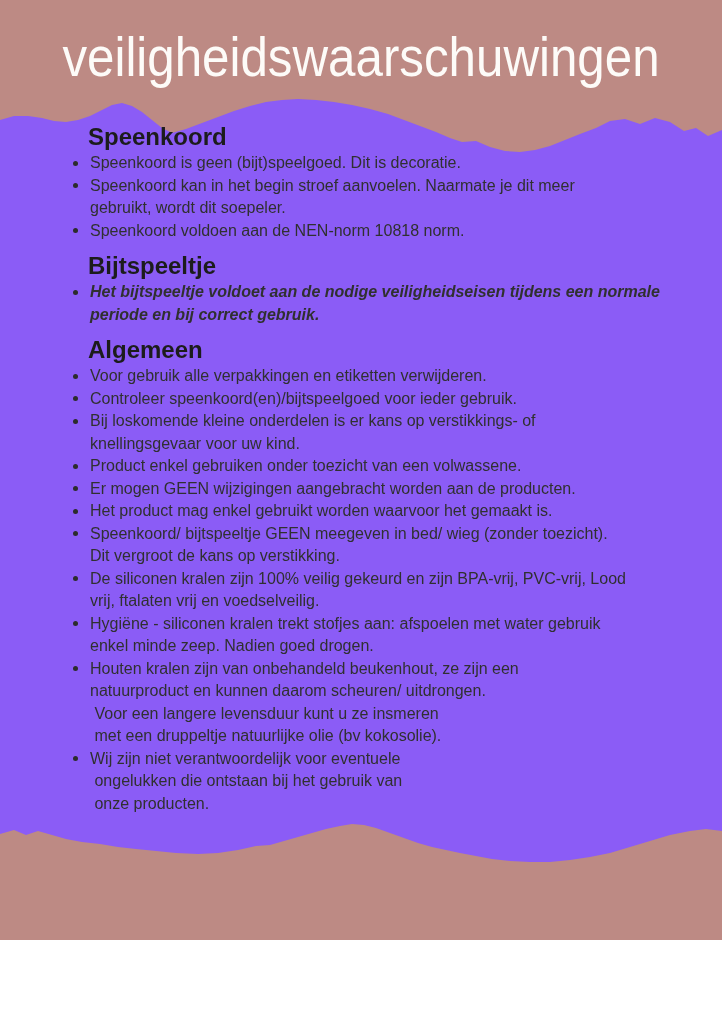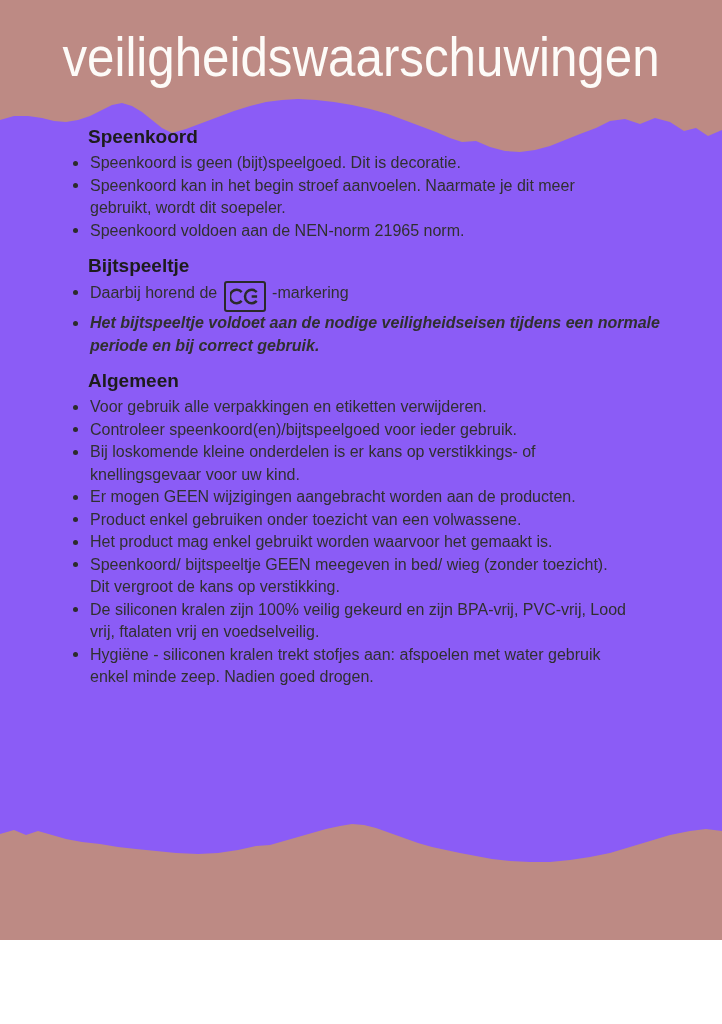--- a/index.html
+++ b/index.html
@@ -11,21 +11,21 @@
   
   .tear-top{ position:absolute; top:0; left:0; width:722px; height:160px; display:block; }
   .main-title{
     position:absolute; top:24px; left:0; width:722px; text-align:center;
     font-size:56px; font-weight:400; color:#fdfbf8; letter-spacing:0;
     transform:scaleX(.88); transform-origin:50% 50%; margin:0; white-space:nowrap;
   }
   
   .content{ position:absolute; top:124px; left:62px; width:648px; }
   .sec-heading{
-    font-size:19px; line-height:26px; font-weight:700; color:#1c1c1c;
+    font-size:24px; line-height:26px; font-weight:700; color:#1c1c1c;
     margin:0 0 2px 26px;
   }
   ul.bullets{ list-style:none; margin:0 0 11px 0; padding:0; }
   li.bullet{
     position:relative; padding-left:28px; font-size:16px; line-height:22.5px;
     white-space:pre-wrap; color:#303030;
   }
   li.bullet::before{
     content:""; position:absolute; left:11px; top:8.5px; width:5px; height:5px;
     border-radius:50%; background:#2c2c2c;
@@ -63,47 +63,49 @@
       122,103 112,105 102,110 90,116 78,120 66,122 54,121 42,118 28,116 14,116 0,120 Z"></path>
   </svg>
   <h1 class="main-title">veiligheidswaarschuwingen</h1>
 
   <div class="content">
       <div class="sec-heading">Speenkoord</div>
       <ul class="bullets">
         <li class="bullet"><span>Speenkoord is geen (bijt)speelgoed. Dit is decoratie.</span></li>
         <li class="bullet"><span>Speenkoord kan in het begin stroef aanvoelen. Naarmate je dit meer
 gebruikt, wordt dit soepeler.</span></li>
-        <li class="bullet"><span>Speenkoord voldoen aan de NEN-norm 21965 norm.</span></li>
+        <li class="bullet"><span>Speenkoord voldoen aan de NEN-norm 10818 norm.</span></li>
       </ul>
       <div class="sec-heading">Bijtspeeltje</div>
       <ul class="bullets">
-        <li class="bullet"><span>Daarbij horend de </span><span class="ce-box"><svg viewBox="0 0 36 20" width="30" height="17" aria-hidden="true">
-              <path d="M14,4.7 A8,8 0 1 0 14,15.3" fill="none" stroke="#2a2a2a" stroke-width="3"></path>
-              <path d="M32,4.7 A8,8 0 1 0 32,15.3" fill="none" stroke="#2a2a2a" stroke-width="3"></path>
-              <line x1="26" y1="10" x2="32.5" y2="10" stroke="#2a2a2a" stroke-width="3"></line>
-            </svg></span><span> -markering</span></li>
         <li class="bullet"><span class="i">Het bijtspeeltje voldoet aan de nodige veiligheidseisen tijdens een normale
 periode en bij correct gebruik.</span></li>
       </ul>
       <div class="sec-heading">Algemeen</div>
       <ul class="bullets">
         <li class="bullet"><span>Voor gebruik alle verpakkingen en etiketten verwijderen.</span></li>
         <li class="bullet"><span>Controleer speenkoord(en)/bijtspeelgoed voor ieder gebruik.</span></li>
         <li class="bullet"><span class="b">Bij loskomende kleine onderdelen is er kans op verstikkings- of
 knellingsgevaar voor uw kind.</span></li>
+        <li class="bullet"><span>Product </span><span class="b">enkel gebruiken onder toezicht van een volwassene</span><span>.</span></li>
         <li class="bullet"><span>Er mogen </span><span class="b">GEEN</span><span> wijzigingen aangebracht worden aan de producten.</span></li>
-        <li class="bullet"><span>Product </span><span class="b">enkel gebruiken onder toezicht van een volwassene</span><span>.</span></li>
         <li class="bullet"><span>Het product mag enkel gebruikt worden waarvoor het gemaakt is.</span></li>
         <li class="bullet"><span>Speenkoord/ bijtspeeltje </span><span class="b">GEEN</span><span> meegeven in bed/ wieg (zonder toezicht).
 Dit vergroot de kans op verstikking.</span></li>
         <li class="bullet"><span>De siliconen kralen zijn 100% veilig gekeurd en zijn BPA-vrij, PVC-vrij, Lood
 vrij, ftalaten vrij en voedselveilig.</span></li>
         <li class="bullet"><span>Hygiëne - siliconen kralen trekt stofjes aan: afspoelen met water gebruik
 enkel minde zeep. Nadien goed drogen.</span></li>
+        <li class="bullet"><span>Houten kralen zijn van onbehandeld beukenhout, ze zijn een
+natuurproduct en kunnen daarom scheuren/ uitdrongen.
+ Voor een langere levensduur kunt u ze insmeren
+ met een druppeltje natuurlijke olie (bv kokosolie).</span></li>
+        <li class="bullet"><span>Wij zijn niet verantwoordelijk voor eventuele
+ ongelukken die ontstaan bij het gebruik van
+ onze producten.</span></li>
       </ul>
     </div>
 
   <svg class="tear-bottom" viewBox="0 884 722 140" preserveAspectRatio="none">
     <path fill="var(--accent)" d="M0,1024 V918 L14,914 26,919 38,915 52,919 66,923 82,926
       100,928 118,931 136,933 156,935 176,937 198,938 218,937 238,934 256,930 270,929
       284,925 298,921 312,917 326,913 340,910 352,908 364,909 376,912 390,917 404,922
       418,927 432,931 446,934 460,937 476,940 492,943 510,945 530,946 550,946 570,944
       590,941 610,937 630,931 650,925 670,919 690,915 706,913 722,915 V1024 Z"></path>
   </svg>

